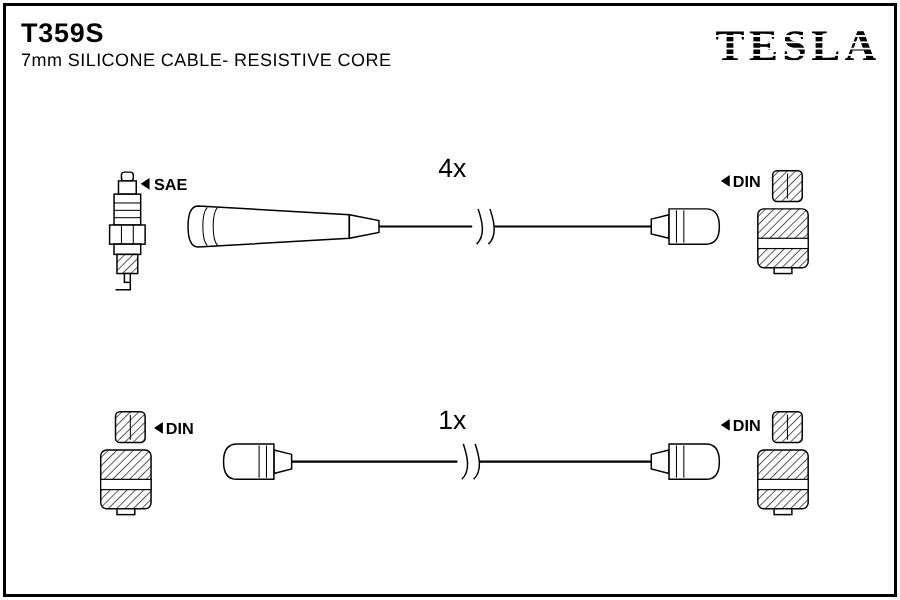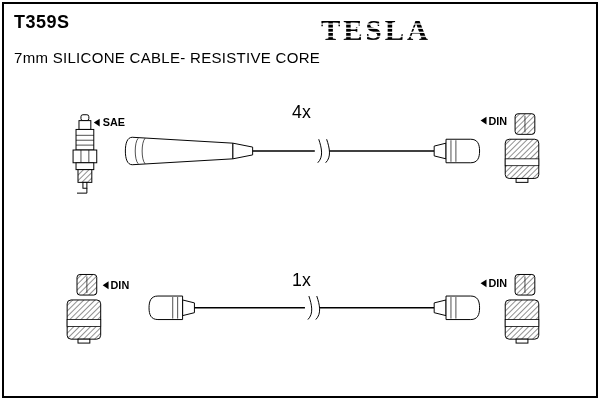--- a/index.html
+++ b/index.html
@@ -1,20 +1,20 @@
 <!DOCTYPE html>
 <html><head>
 <meta charset="utf-8">
 <style>
   html,body{margin:0;padding:0;background:#fff;}
   body{width:600px;height:400px;position:relative;font-family:"Liberation Sans",sans-serif;overflow:hidden;}
   .frame{position:absolute;inset:2px;border:2px solid #000;background:#fff;}
-  .header{position:absolute;top:8px;left:10px;right:8px;display:flex;align-items:flex-start;z-index:2;}
+  .header{position:absolute;top:8px;left:10px;right:8px;display:flex;justify-content:space-between;align-items:flex-start;z-index:2;gap:20px;}
   .part-number{font-size:18px;font-weight:bold;color:#000;letter-spacing:.5px;}
-  .description{font-size:15px;color:#000;margin-top:16px;letter-spacing:.3px;}
+  .description{font-size:12px;color:#000;margin-top:0;letter-spacing:.3px;}
   .logo-svg{display:block;}
   .drawing{position:absolute;inset:0;width:100%;height:100%;}
   .drawing text{font-family:"Liberation Sans",sans-serif;fill:#000;}
   .lbl{font-size:11px;font-weight:bold;}
   .qty{font-size:18px;}
   .ink{stroke:#000;stroke-width:1;fill:#fff;}
   .inkline{stroke:#000;stroke-width:1;fill:none;}
   .thin{stroke:#000;stroke-width:.7;fill:none;}
 </style>
 </head>

